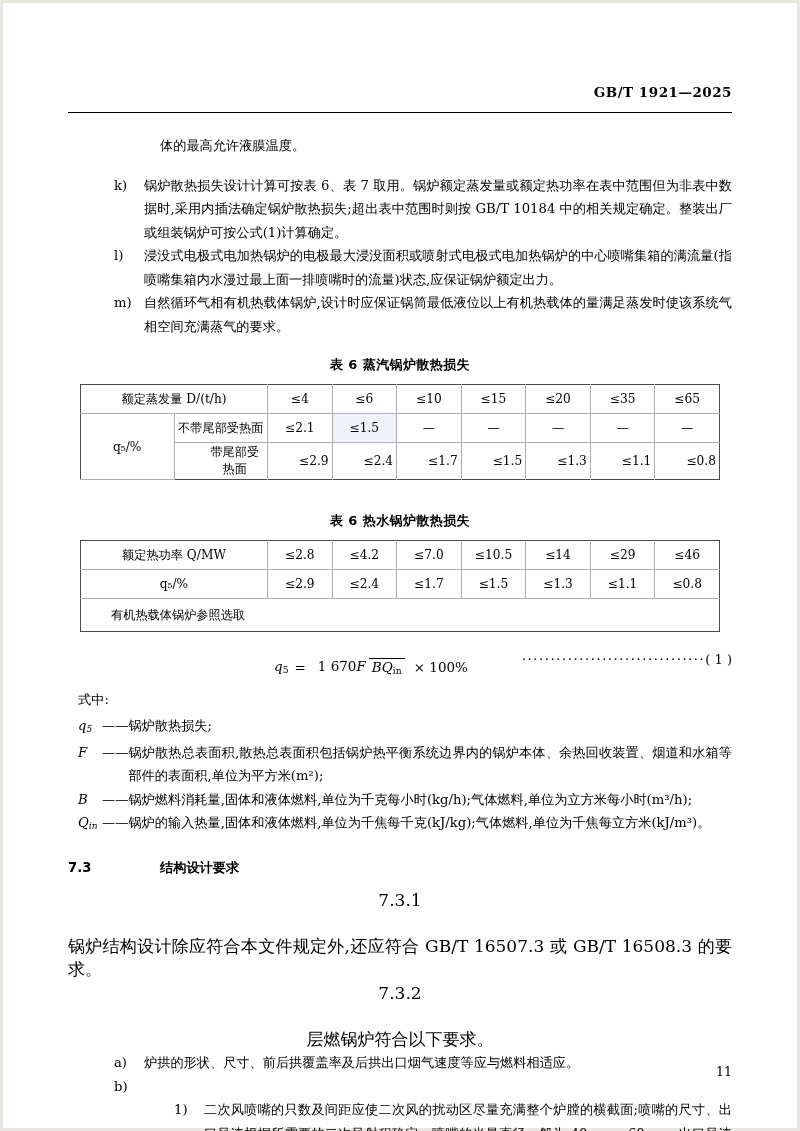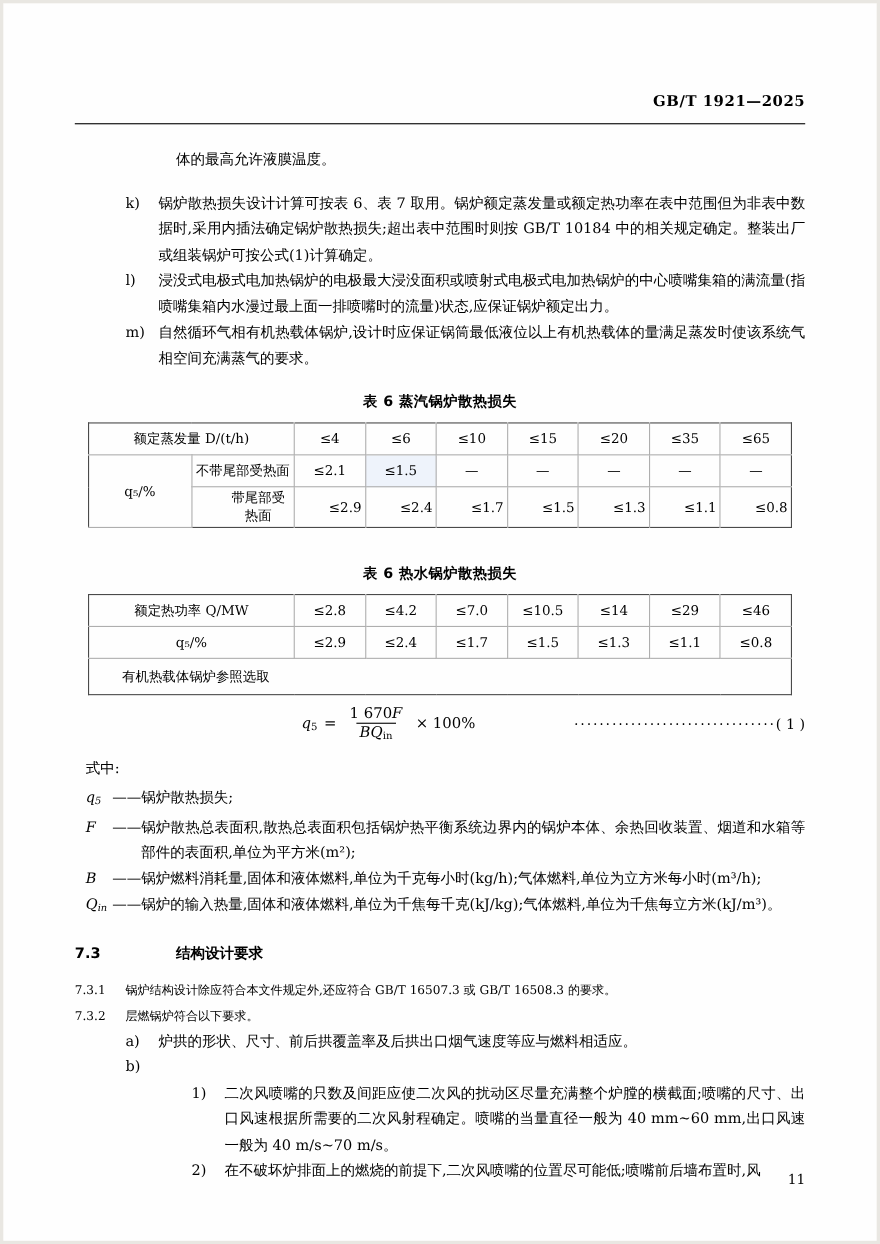--- a/index.html
+++ b/index.html
@@ -79,21 +79,21 @@
 
   
   .lvl-a { padding-left: 46px; }
   .lvl-a .mark { width: 30px; }
 
   
   .lvl-b { padding-left: 106px; }
   .lvl-b .mark { width: 30px; }
 
   
-  .clause { display: flex; align-items: flex-end; font-size: 11px; line-height: 23.5px; }
+  .clause { display: flex; align-items: center; font-size: 17px; line-height: 23.5px; flex-direction: column; }
   .clause .num { flex: 0 0 46px; }
   .clause .txt { flex: 1 1 auto; text-align: justify; }
 
   .h2 {
     display: flex;
     align-items: flex-start;
     font-family: "DejaVu Sans", "Liberation Sans", sans-serif;
     font-weight: bold;
     font-size: 13.2px;
     line-height: 22px;
@@ -157,23 +157,23 @@
     position: absolute;
     left: 206px;
     top: 0;
     display: flex;
     align-items: center;
     font-size: 13.5px;
     font-family: "DejaVu Serif", "Liberation Serif", serif;
   }
   .frac {
     display: inline-flex;
-    flex-direction: column;
+    flex-direction: row;
     align-items: center;
-    margin: 0 3px;
+    margin: 16px 3px;
     line-height: 1.05;
   }
   .frac .num-t { padding: 0 3px 1px 3px; }
   .frac .den-t { padding: 1px 3px 0 3px; border-top: 1.1px solid #000; }
   .eqno {
     position: absolute;
     right: 0;
     top: 10px;
     font-size: 13px;
     white-space: nowrap;

